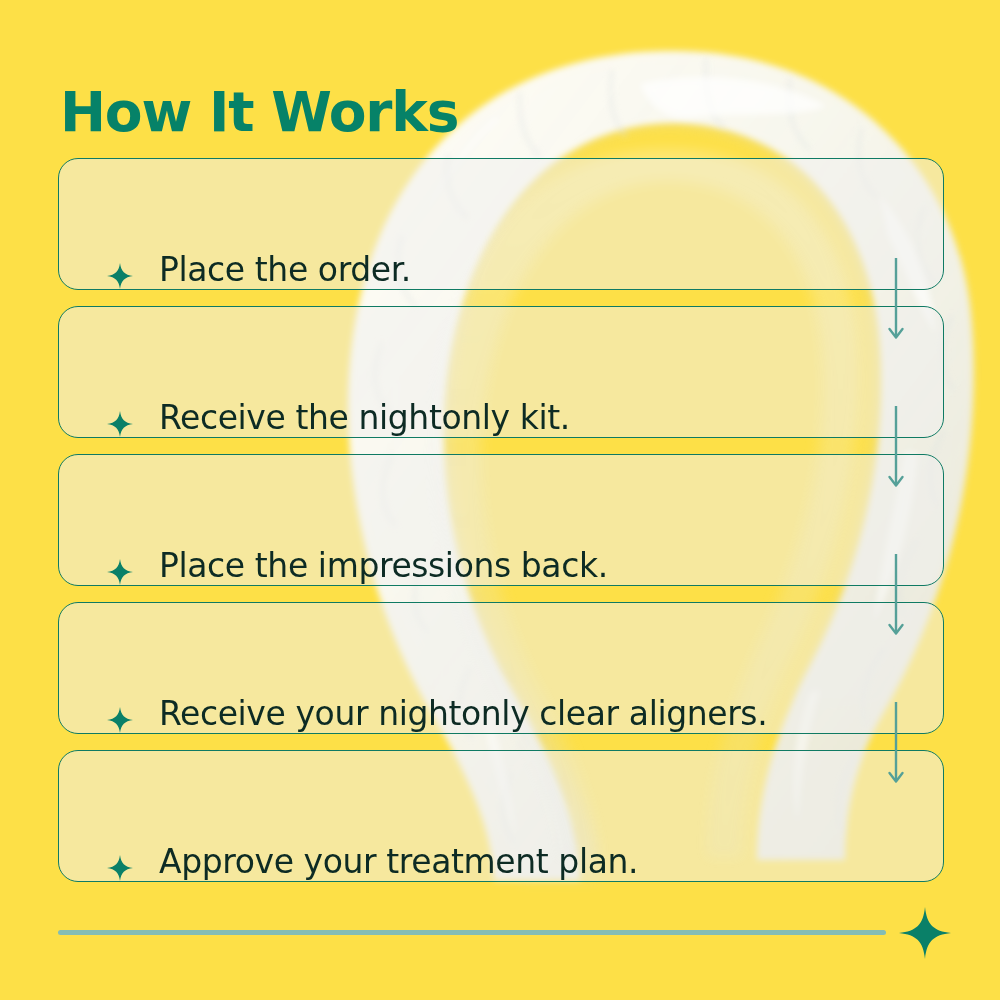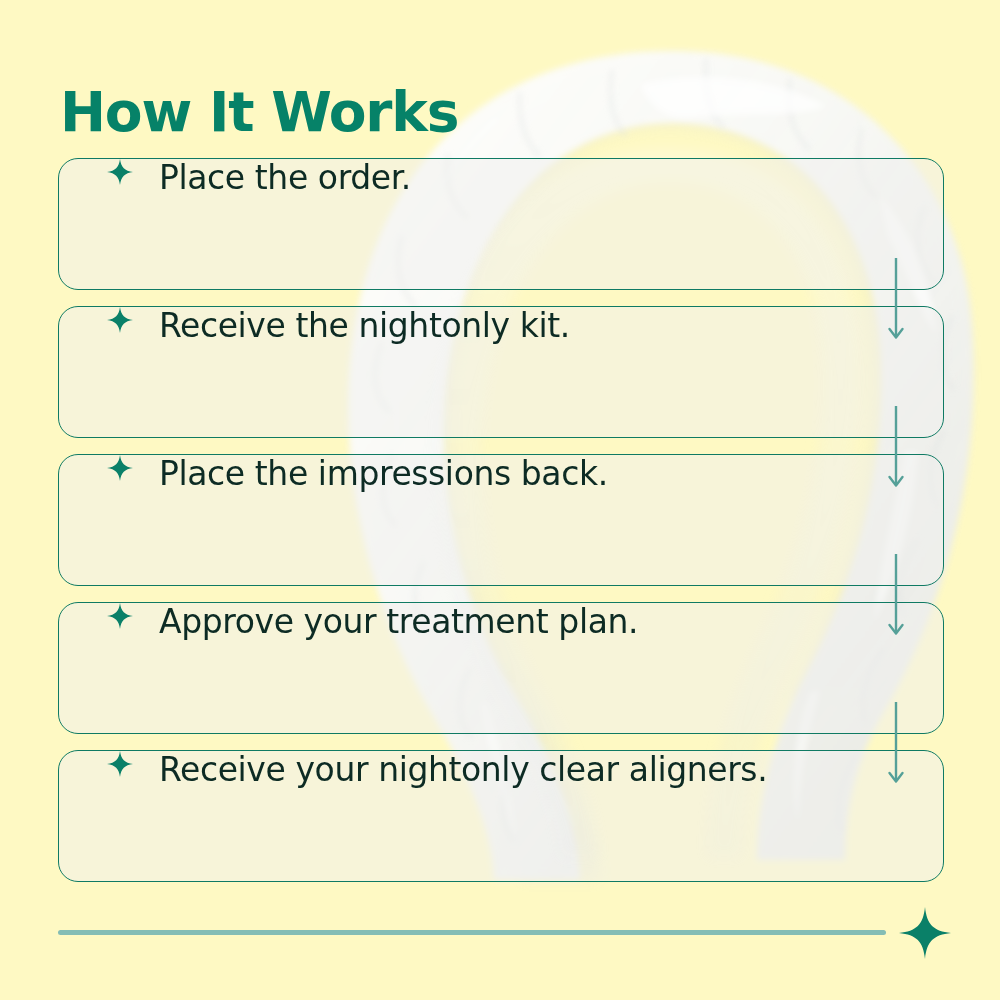--- a/index.html
+++ b/index.html
@@ -11,21 +11,21 @@
     height: 1000px;
     background: #efefed;
     font-family: "Liberation Sans", sans-serif;
     overflow: hidden;
   }
 
   #page {
     position: relative;
     width: 1000px;
     height: 1000px;
-    background: #fef9c3;
+    background: #fde047;
     overflow: hidden;
   }
 
   
   #aligner-photo {
     position: absolute;
     left: 0;
     top: 0;
     width: 1000px;
     height: 1000px;
@@ -60,21 +60,21 @@
   .step-card {
     position: relative;
     box-sizing: border-box;
     width: 886px;
     height: 132px;
     margin-bottom: 16px;
     border: 1.4px solid #0f7a63;
     border-radius: 20px;
     background: rgba(240,240,238,0.52);
     display: flex;
-    align-items: flex-start;
+    align-items: flex-end;
     padding-left: 48px;
   }
   .step-card:last-child { margin-bottom: 0; }
 
   .step-bullet {
     flex: 0 0 auto;
     width: 26px;
     height: 26px;
     margin-right: 26px;
     display: block;
@@ -252,28 +252,28 @@
       <svg class="step-bullet" viewBox="0 0 26 26" aria-hidden="true">
         <path d="M13 0 C 14.2 8.4 17.6 11.8 26 13 C 17.6 14.2 14.2 17.6 13 26 C 11.8 17.6 8.4 14.2 0 13 C 8.4 11.8 11.8 8.4 13 0 Z" fill="#0a8068"></path>
       </svg>
       <span class="step-label">Place the impressions back.</span>
     </div>
 
     <div class="step-card">
       <svg class="step-bullet" viewBox="0 0 26 26" aria-hidden="true">
         <path d="M13 0 C 14.2 8.4 17.6 11.8 26 13 C 17.6 14.2 14.2 17.6 13 26 C 11.8 17.6 8.4 14.2 0 13 C 8.4 11.8 11.8 8.4 13 0 Z" fill="#0a8068"></path>
       </svg>
+      <span class="step-label">Receive your nightonly clear aligners.</span>
+    </div>
+
+    <div class="step-card">
+      <svg class="step-bullet" viewBox="0 0 26 26" aria-hidden="true">
+        <path d="M13 0 C 14.2 8.4 17.6 11.8 26 13 C 17.6 14.2 14.2 17.6 13 26 C 11.8 17.6 8.4 14.2 0 13 C 8.4 11.8 11.8 8.4 13 0 Z" fill="#0a8068"></path>
+      </svg>
       <span class="step-label">Approve your treatment plan.</span>
-    </div>
-
-    <div class="step-card">
-      <svg class="step-bullet" viewBox="0 0 26 26" aria-hidden="true">
-        <path d="M13 0 C 14.2 8.4 17.6 11.8 26 13 C 17.6 14.2 14.2 17.6 13 26 C 11.8 17.6 8.4 14.2 0 13 C 8.4 11.8 11.8 8.4 13 0 Z" fill="#0a8068"></path>
-      </svg>
-      <span class="step-label">Receive your nightonly clear aligners.</span>
     </div>
 
   </div>
 
   <svg class="connector" id="conn-1" viewBox="0 0 24 90" aria-hidden="true">
     <line x1="12" y1="2" x2="12" y2="80" stroke="#55a098" stroke-width="2.4"></line>
     <polyline points="5.5,73 12,81.5 18.5,73" fill="none" stroke="#55a098" stroke-width="2.4" stroke-linecap="round" stroke-linejoin="round"></polyline>
   </svg>
   <svg class="connector" id="conn-2" viewBox="0 0 24 90" aria-hidden="true">
     <line x1="12" y1="2" x2="12" y2="80" stroke="#55a098" stroke-width="2.4"></line>

